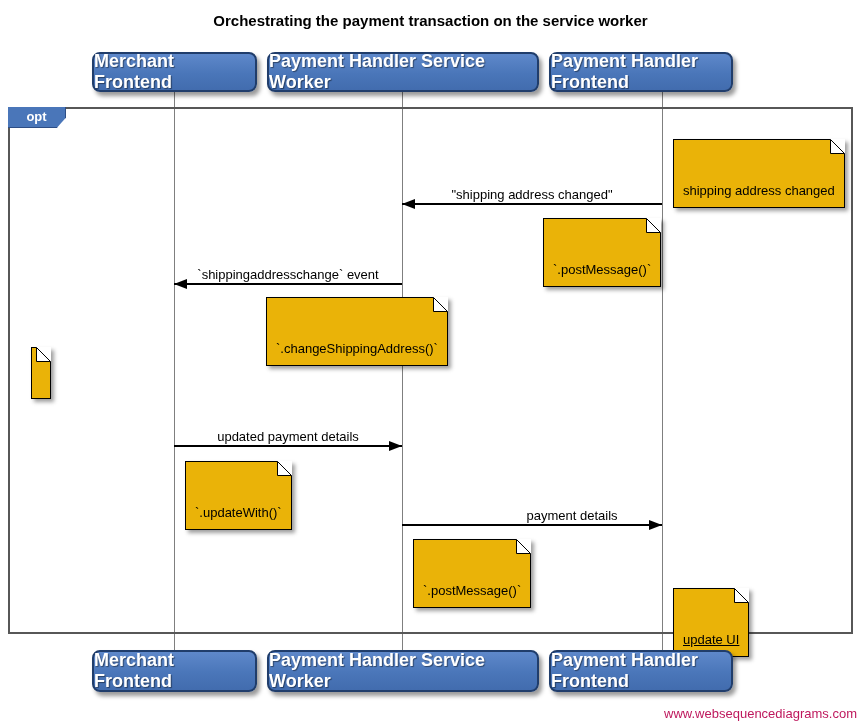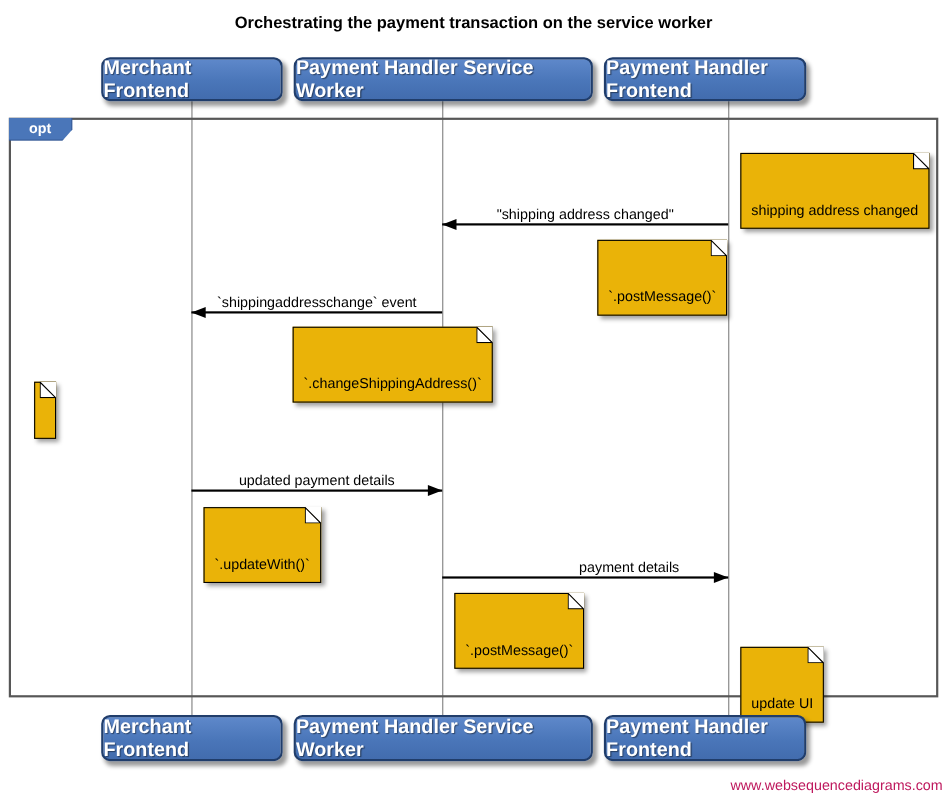--- a/index.html
+++ b/index.html
@@ -67,21 +67,21 @@
     box-shadow:3px 3px 4px rgba(0,0,0,0.38);
     white-space:pre-line;
   }
   .fold { position:absolute; top:-1px; right:-1px; }
   .n1 { left:673px; top:139px; }
   .n2 { left:543px; top:218px; }
   .n3 { left:222px; top:297px;margin-left:44px; }
   .n4 { left:31px;  top:347px; }
   .n5 { left:185px; top:461px; }
   .n6 { left:413px; top:539px; }
-  .n7 { left:673px; top:588px; }
+  .n7 { left:673px; top:588px;text-decoration:underline; }
   .watermark { position:absolute; right:4px; bottom:6px; font-size:13px; color:#be185d; }
 </style>
 </head>
 <body>
 
 <div class="stage">
 
   <div class="title">Orchestrating the payment transaction on the service worker</div>
 
   <div class="lifeline l1"></div>

